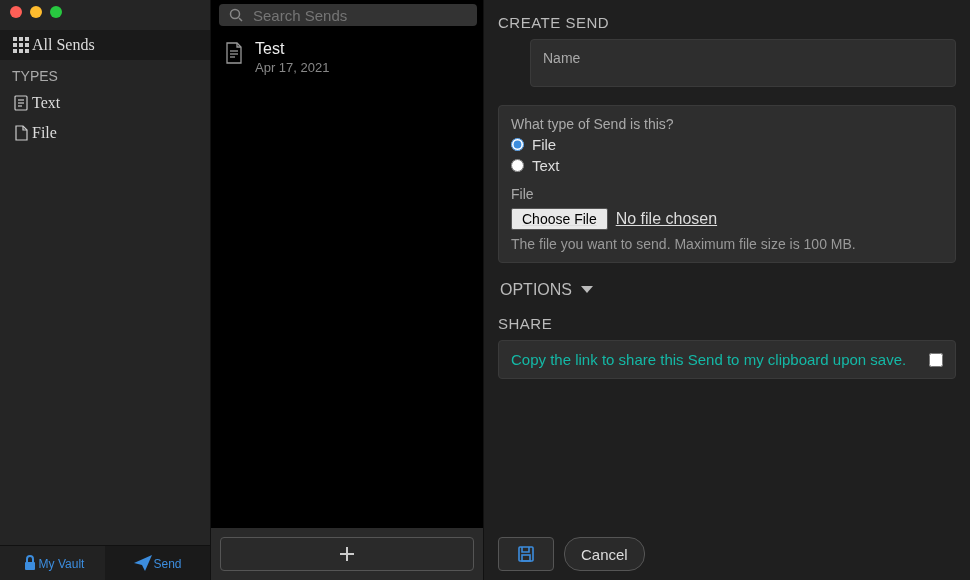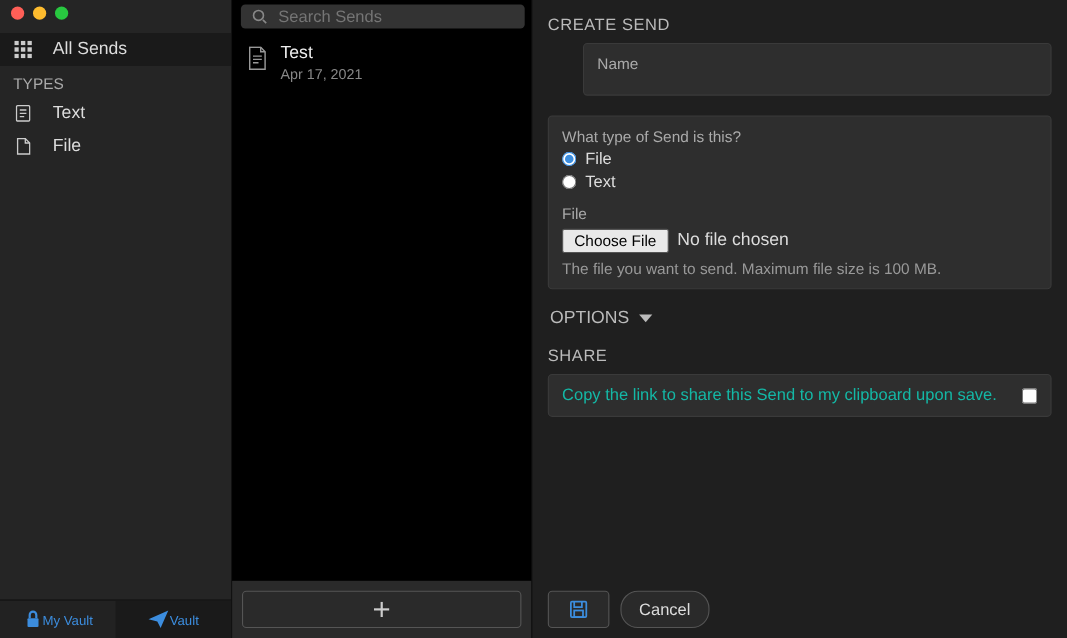--- a/index.html
+++ b/index.html
@@ -12,22 +12,22 @@
     }
     .root { display: grid; grid-template-columns: 210px 274px 1fr; height: 100%; }
 
     
     .sidebar { background: #252525; display: flex; flex-direction: column; position: relative; }
     .traffic-lights { display: flex; gap: 8px; padding: 6px 10px; }
     .tl { width: 12px; height: 12px; border-radius: 50%; }
     .tl.red { background: #ff5f57; } .tl.yellow { background: #febc2e; } .tl.green { background: #28c840; }
 
     .nav-item {
-      display: flex; align-items: center; gap: 18px;
-      padding: 6px 12px; cursor: pointer; font-size: 16px; color: #ddd;
+      display: flex; align-items: center; gap: 2px;
+      padding: 6px 12px; cursor: pointer; font-size: 16px; color: #ddd; font-family: Liberation Serif, serif;
     }
     .nav-item.selected { background: #1a1a1a; }
     .nav-item .ic { width: 18px; display:flex; align-items:center; justify-content:center; }
     .section-title { font-size: 14px; color: #aaa; padding: 8px 12px 4px; }
 
     .bottom-nav { position: absolute; bottom: 0; left: 0; width: 210px; display: flex; background: #222; border-top: 1px solid #111; }
     .bottom-nav-item {
       flex: 1; display:flex; flex-direction:row; align-items:center; justify-content:center;
       padding: 8px 0 6px; font-size: 12px; cursor: pointer;
     }
@@ -65,21 +65,21 @@
 
     
     .detail { background:#1f1f1f; padding: 12px 14px 0 14px; display:flex; flex-direction:column; position:relative; }
     .h { color:#bbb; font-size:15px; letter-spacing:0.5px; margin: 2px 0 8px; }
     .card { background:#2e2e2e; border:1px solid #3a3a3a; border-radius:4px; padding:10px 12px; }
     .field-label { color:#aaa; font-size:14px; }
     .name-card { min-height:48px;margin-left:32px; }
     .radio-row { display:flex; align-items:center; gap:8px; margin:4px 0; color:#ddd; }
     .radio-row input { accent-color:#3c8dde; }
     .file-block { margin-top: 12px; }
-    .file-row { display:flex; align-items:center; gap:8px; margin:6px 0; }
+    .file-row { display:flex; align-items:center; gap:8px; margin:6px 0;text-decoration:underline; }
     .choose-btn {
       background:#e9e9e9; color:#000; border:1px solid #555; border-radius:2px;
       padding:2px 10px; font-size:14px; cursor:pointer;
     }
     .helper { color:#999; font-size:14px; margin-top:6px;}
     .options-row { display:flex; align-items:center; gap:8px; color:#bbb; cursor:pointer; margin:18px 2px 4px; font-size:16px;}
     .share-card { display:flex; align-items:center; justify-content:space-between; gap:10px; }
     .share-card .txt { color:#14b8a6; font-size:15px; }
     .share-card input[type=checkbox] { width:14px; height:14px; accent-color:#3c8dde; }
 
@@ -161,21 +161,21 @@
             </svg>
         </span>
         <span>My Vault</span>
       </div>
       <div class="bottom-nav-item active">
         <span class="bic">
           <svg width="20" height="18" viewBox="0 0 20 18" fill="#3c8dde">
               <path d="M1 9 L19 1 L12 17 L9 11 Z"></path>
             </svg>
         </span>
-        <span>Vault</span>
+        <span>Send</span>
       </div>
     </div>
   </div>
 
   <div class="mid">
     <div class="search-wrap">
       <div class="search">
         <span class="sic">
           <svg width="14" height="14" viewBox="0 0 14 14" fill="none" stroke="#888" stroke-width="1.5">
               <circle cx="6" cy="6" r="4.5"></circle>

